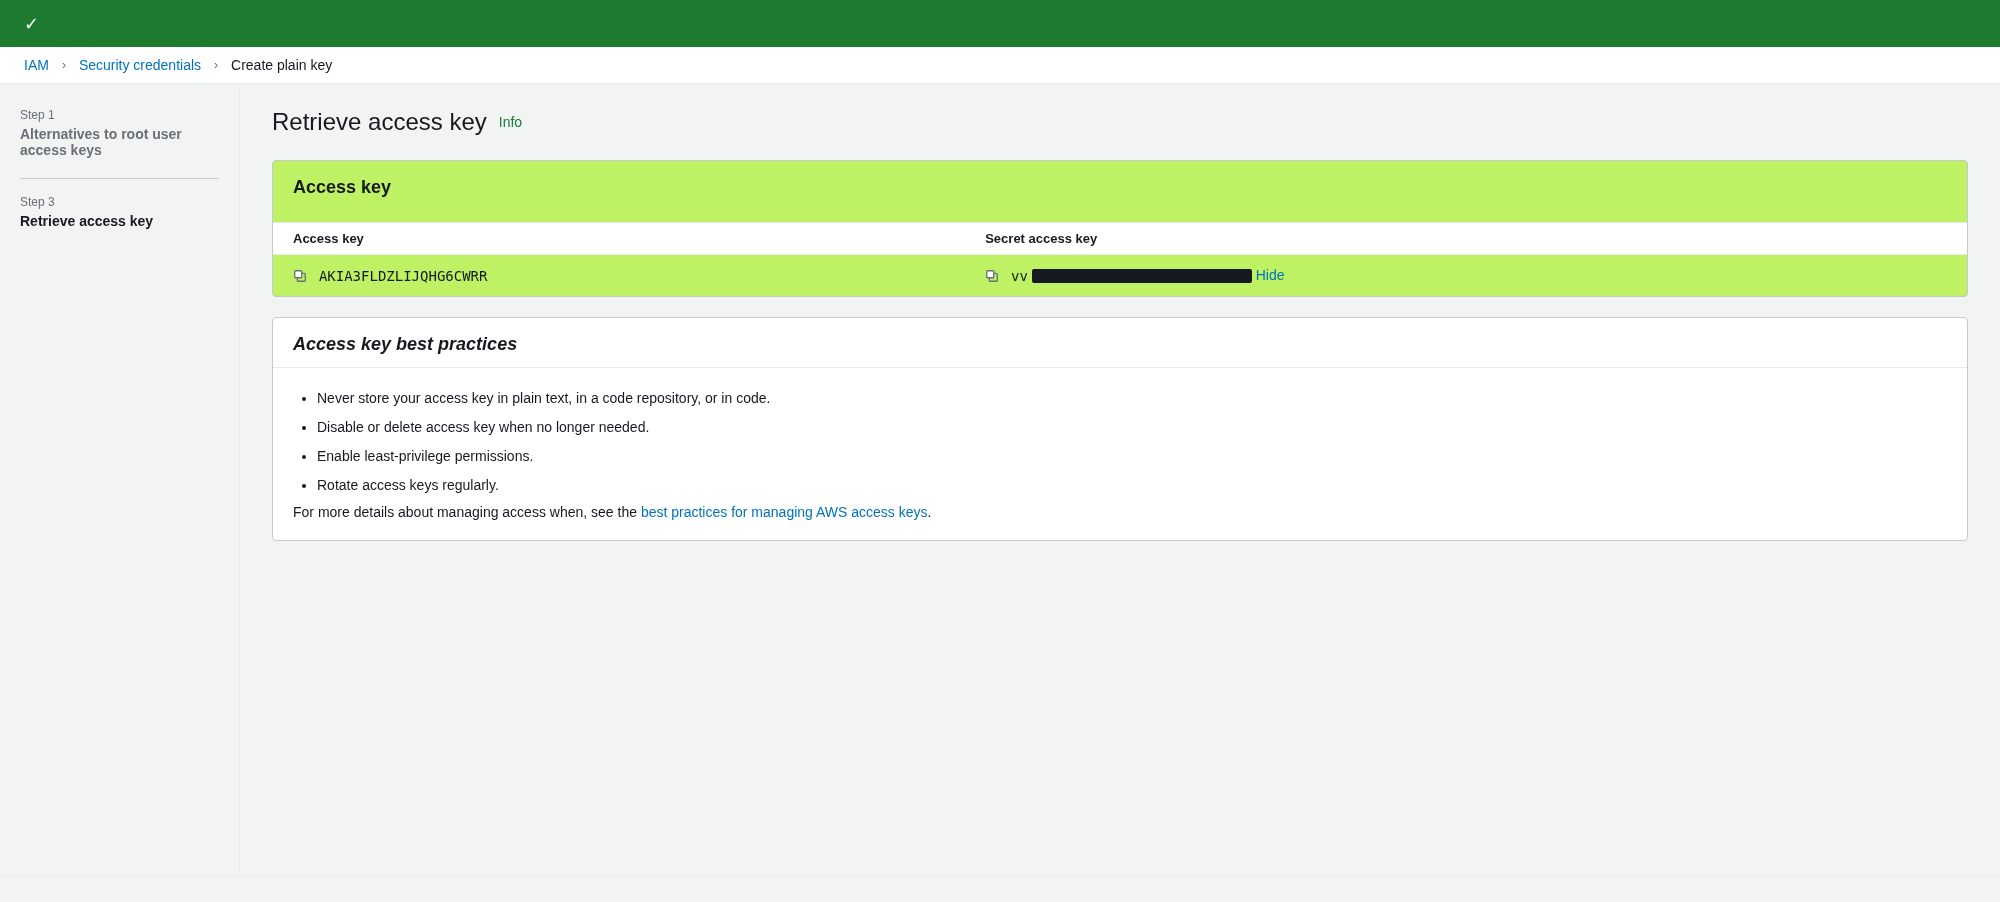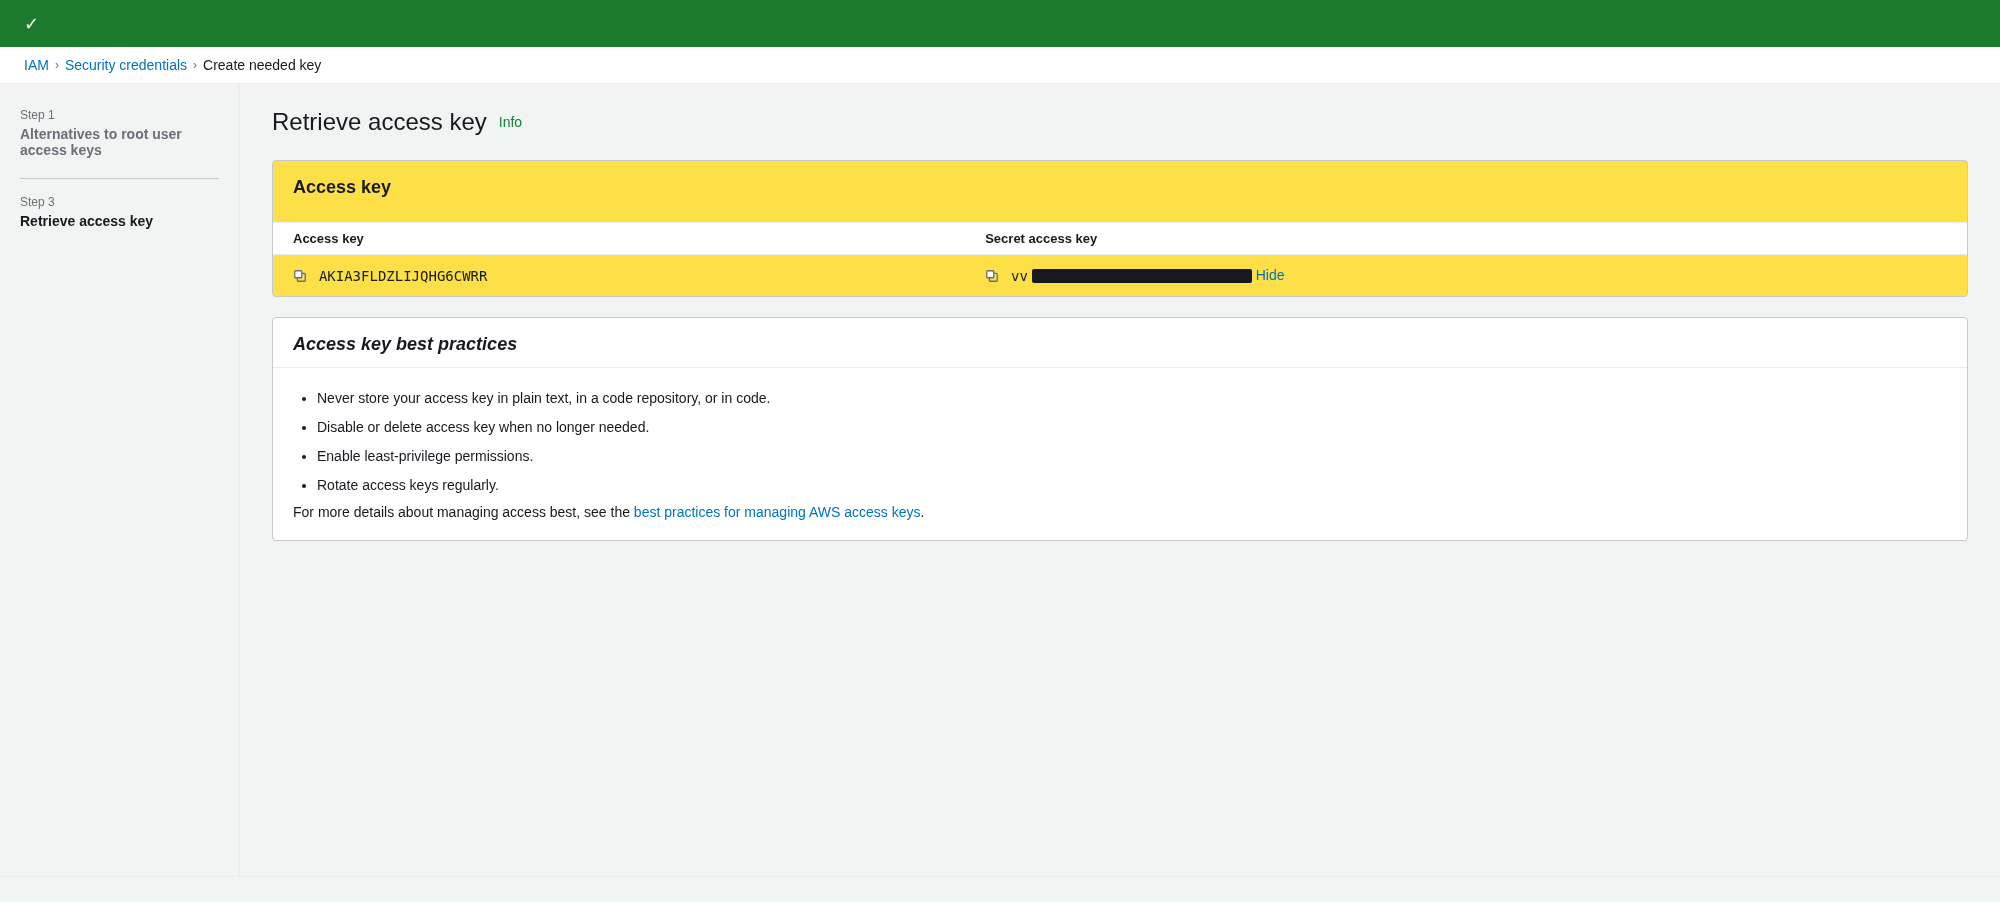--- a/index.html
+++ b/index.html
@@ -27,21 +27,21 @@
     .success-banner .banner-content .banner-desc {
       font-size: 13px;
     }
 
     
     .breadcrumb-bar {
       background: #fff;
       padding: 10px 24px;
       display: flex;
       align-items: center;
-      gap: 6px;
+      gap: 13px;
       border-bottom: 1px solid #e9ebed;
       font-size: 14px;
     }
     .breadcrumb-bar a {
       color: #0073bb;
       text-decoration: none;
     }
     .breadcrumb-sep { color: #687078; font-size: 12px; }
     .breadcrumb-current { color: #16191f; }
 
@@ -102,21 +102,21 @@
     }
     .info-link {
       color: #15803d;
       font-size: 14px;
       text-decoration: none;
       cursor: pointer;
     }
 
     
     .card {
-      background: #fde047;
+      background: #bef264;
       border: 1px solid #c6c9cc;
       border-radius: 4px;
       margin-bottom: 20px;
     }
     .card-header {
       padding: 16px 20px 8px 20px;
     }
     .card-header h2 {
       font-size: 18px;
       font-weight: 700;
@@ -232,21 +232,21 @@
 
 <div class="success-banner">
   <span class="check-icon">✓</span>
 </div>
 
 <div class="breadcrumb-bar">
   <a href="#">IAM</a>
   <span class="breadcrumb-sep">›</span>
   <a href="#">Security credentials</a>
   <span class="breadcrumb-sep">›</span>
-  <span class="breadcrumb-current">Create needed key</span>
+  <span class="breadcrumb-current">Create plain key</span>
 </div>
 
 <div class="main-layout">
 
   <div class="sidebar">
     <div class="sidebar-step">
       <div class="step-label">Step 1</div>
       <div class="step-title">Alternatives to root user access keys</div>
     </div>
     <hr class="sidebar-divider">
@@ -306,21 +306,21 @@
         <h2>Access key best practices</h2>
       </div>
       <div class="bp-body">
         <ul>
           <li>Never store your access key in plain text, in a code repository, or in code.</li>
           <li>Disable or delete access key when no longer needed.</li>
           <li>Enable least-privilege permissions.</li>
           <li>Rotate access keys regularly.</li>
         </ul>
         <div class="more-info">
-          <span>For more details about managing access best, see the </span><a href="#">best practices for managing AWS access keys</a><span>.</span>
+          <span>For more details about managing access when, see the </span><a href="#">best practices for managing AWS access keys</a><span>.</span>
         </div>
       </div>
     </div>
   </div>
 </div>
 
 <div class="action-bar">
   
   
 </div>

